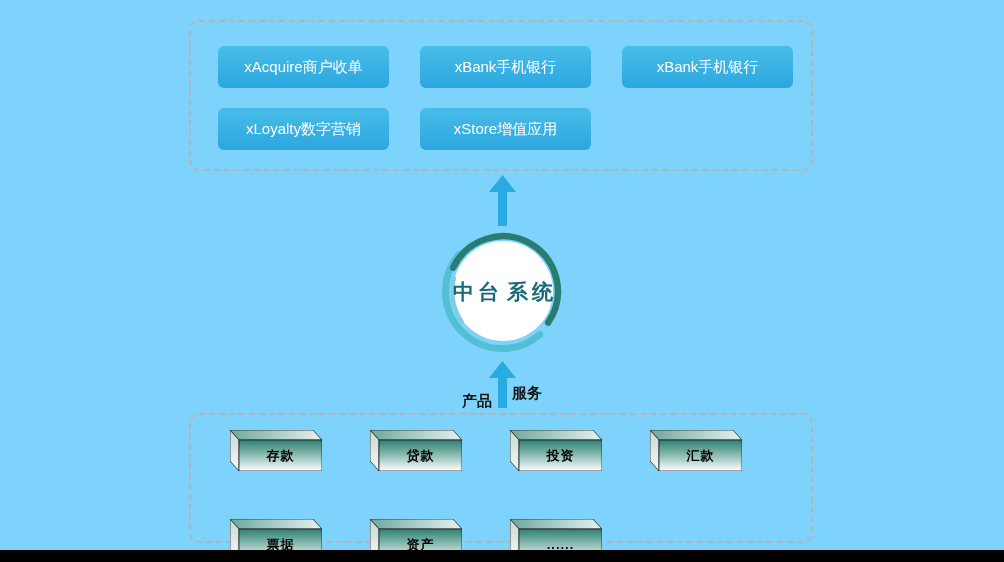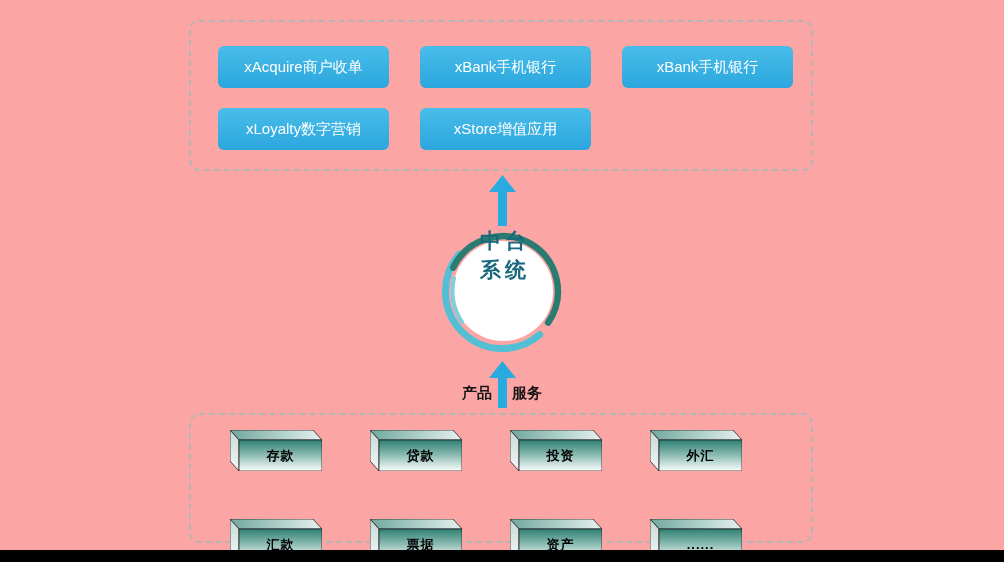--- a/index.html
+++ b/index.html
@@ -3,21 +3,21 @@
 <meta charset="utf-8">
 <style>
   * { margin: 0; padding: 0; box-sizing: border-box; }
   html, body { background: #e9e9e9; }
   body { font-family: "Liberation Sans", "DejaVu Sans", sans-serif; }
 
   .stage {
     position: relative;
     width: 1004px;
     height: 562px;
-    background: #fca5a5;
+    background: #7dd3fc;
     overflow: hidden;
   }
 
   
   .dashed-panel {
     position: absolute;
     border: 2px dashed #b5b5b5;
     border-radius: 10px;
   }
   .apps-panel {
@@ -62,44 +62,44 @@
     position: absolute;
     left: 438px; top: 226px;
     width: 130px; height: 130px;
   }
   .hub svg { position: absolute; left: 0; top: 0; }
   .hub-title {
     position: absolute;
     left: 0; top: 0;
     width: 130px; height: 130px;
     display: flex;
-    flex-direction: column;
+    flex-direction: row;
     align-items: center;
-    justify-content: flex-start;
+    justify-content: center;
     color: #17697b;
     font-size: 21px;
     font-weight: bold;
     letter-spacing: 4px;
     text-indent: 4px;
     line-height: 29px;
   }
 
   
   .arrow-up { position: absolute; width: 27px; }
   .arrow-top { left: 489px; top: 175px; height: 51px; }
   .arrow-bottom { left: 489px; top: 361px; height: 47px; }
 
   .flow-label {
     position: absolute;
     top: 384px;
     font-size: 15px;
     font-weight: bold;
     color: #151515;
   }
-  .flow-label-left { left: 420px; width: 72px; text-align: right; }
+  .flow-label-left { left: 420px; width: 72px; text-align: right; margin-top: 8px; }
   .flow-label-right { left: 512px; width: 72px; text-align: left; }
 
   
   .service-box { position: relative; width: 92px; height: 41px; }
   .service-box svg { position: absolute; left: 0; top: 0; }
   .service-box-label {
     position: absolute;
     left: 9px; top: 10px;
     width: 83px; height: 31px;
     display: flex;
@@ -195,28 +195,20 @@
 
     <div class="service-box">
       <svg width="92" height="41" viewBox="0 0 92 41">
         <polygon points="0,0 83,0 92,10 9,10" fill="url(#gTop)" stroke="#222222" stroke-width="0.8" stroke-linejoin="round"></polygon>
         <polygon points="0,0 9,10 9,41 0,31" fill="url(#gLeft)" stroke="#222222" stroke-width="0.8" stroke-linejoin="round"></polygon>
         <polygon points="9,10 92,10 92,41 9,41" fill="url(#gFront)" stroke="#222222" stroke-width="0.8" stroke-linejoin="round"></polygon>
       </svg>
       <div class="service-box-label">投资</div>
     </div>
 
-    <div class="service-box">
-      <svg width="92" height="41" viewBox="0 0 92 41">
-        <polygon points="0,0 83,0 92,10 9,10" fill="url(#gTop)" stroke="#222222" stroke-width="0.8" stroke-linejoin="round"></polygon>
-        <polygon points="0,0 9,10 9,41 0,31" fill="url(#gLeft)" stroke="#222222" stroke-width="0.8" stroke-linejoin="round"></polygon>
-        <polygon points="9,10 92,10 92,41 9,41" fill="url(#gFront)" stroke="#222222" stroke-width="0.8" stroke-linejoin="round"></polygon>
-      </svg>
-      <div class="service-box-label">外汇</div>
-    </div>
 
     <div class="service-box">
       <svg width="92" height="41" viewBox="0 0 92 41">
         <polygon points="0,0 83,0 92,10 9,10" fill="url(#gTop)" stroke="#222222" stroke-width="0.8" stroke-linejoin="round"></polygon>
         <polygon points="0,0 9,10 9,41 0,31" fill="url(#gLeft)" stroke="#222222" stroke-width="0.8" stroke-linejoin="round"></polygon>
         <polygon points="9,10 92,10 92,41 9,41" fill="url(#gFront)" stroke="#222222" stroke-width="0.8" stroke-linejoin="round"></polygon>
       </svg>
       <div class="service-box-label">汇款</div>
     </div>
 

